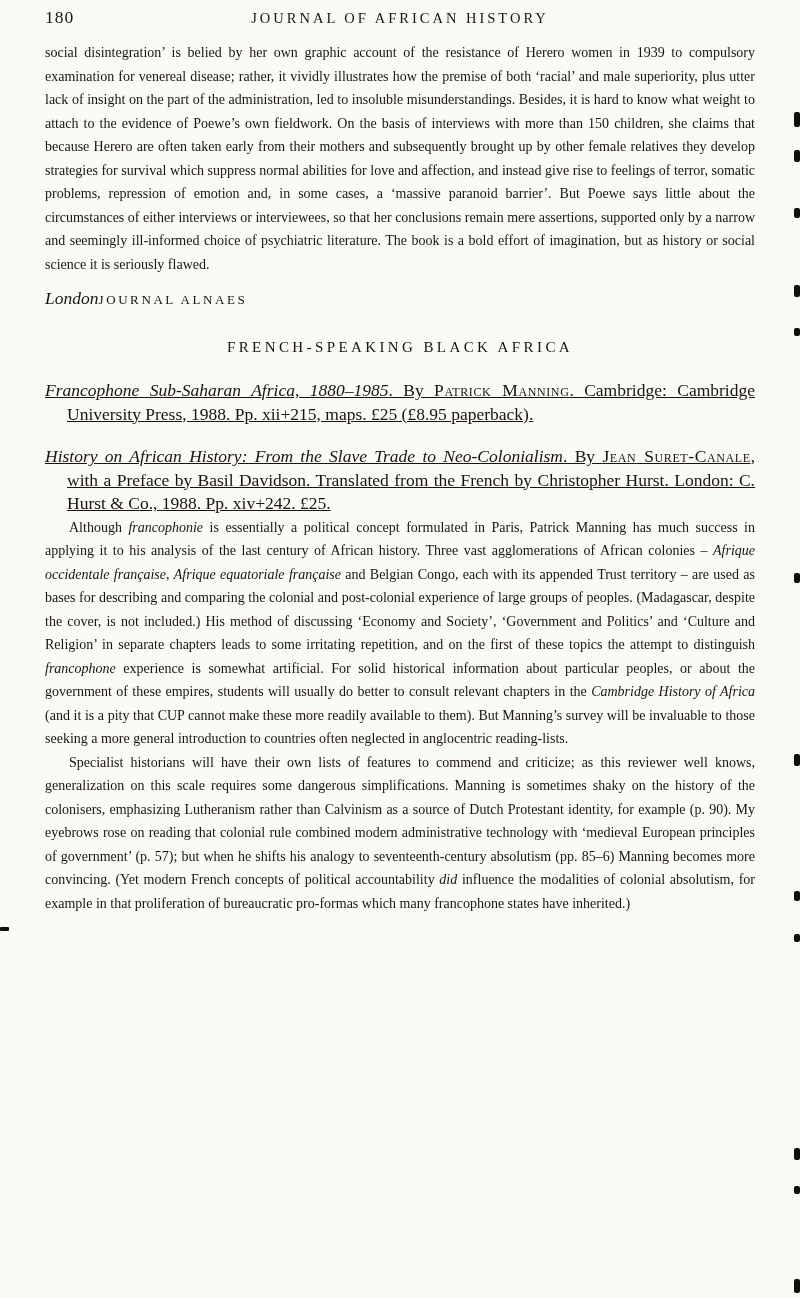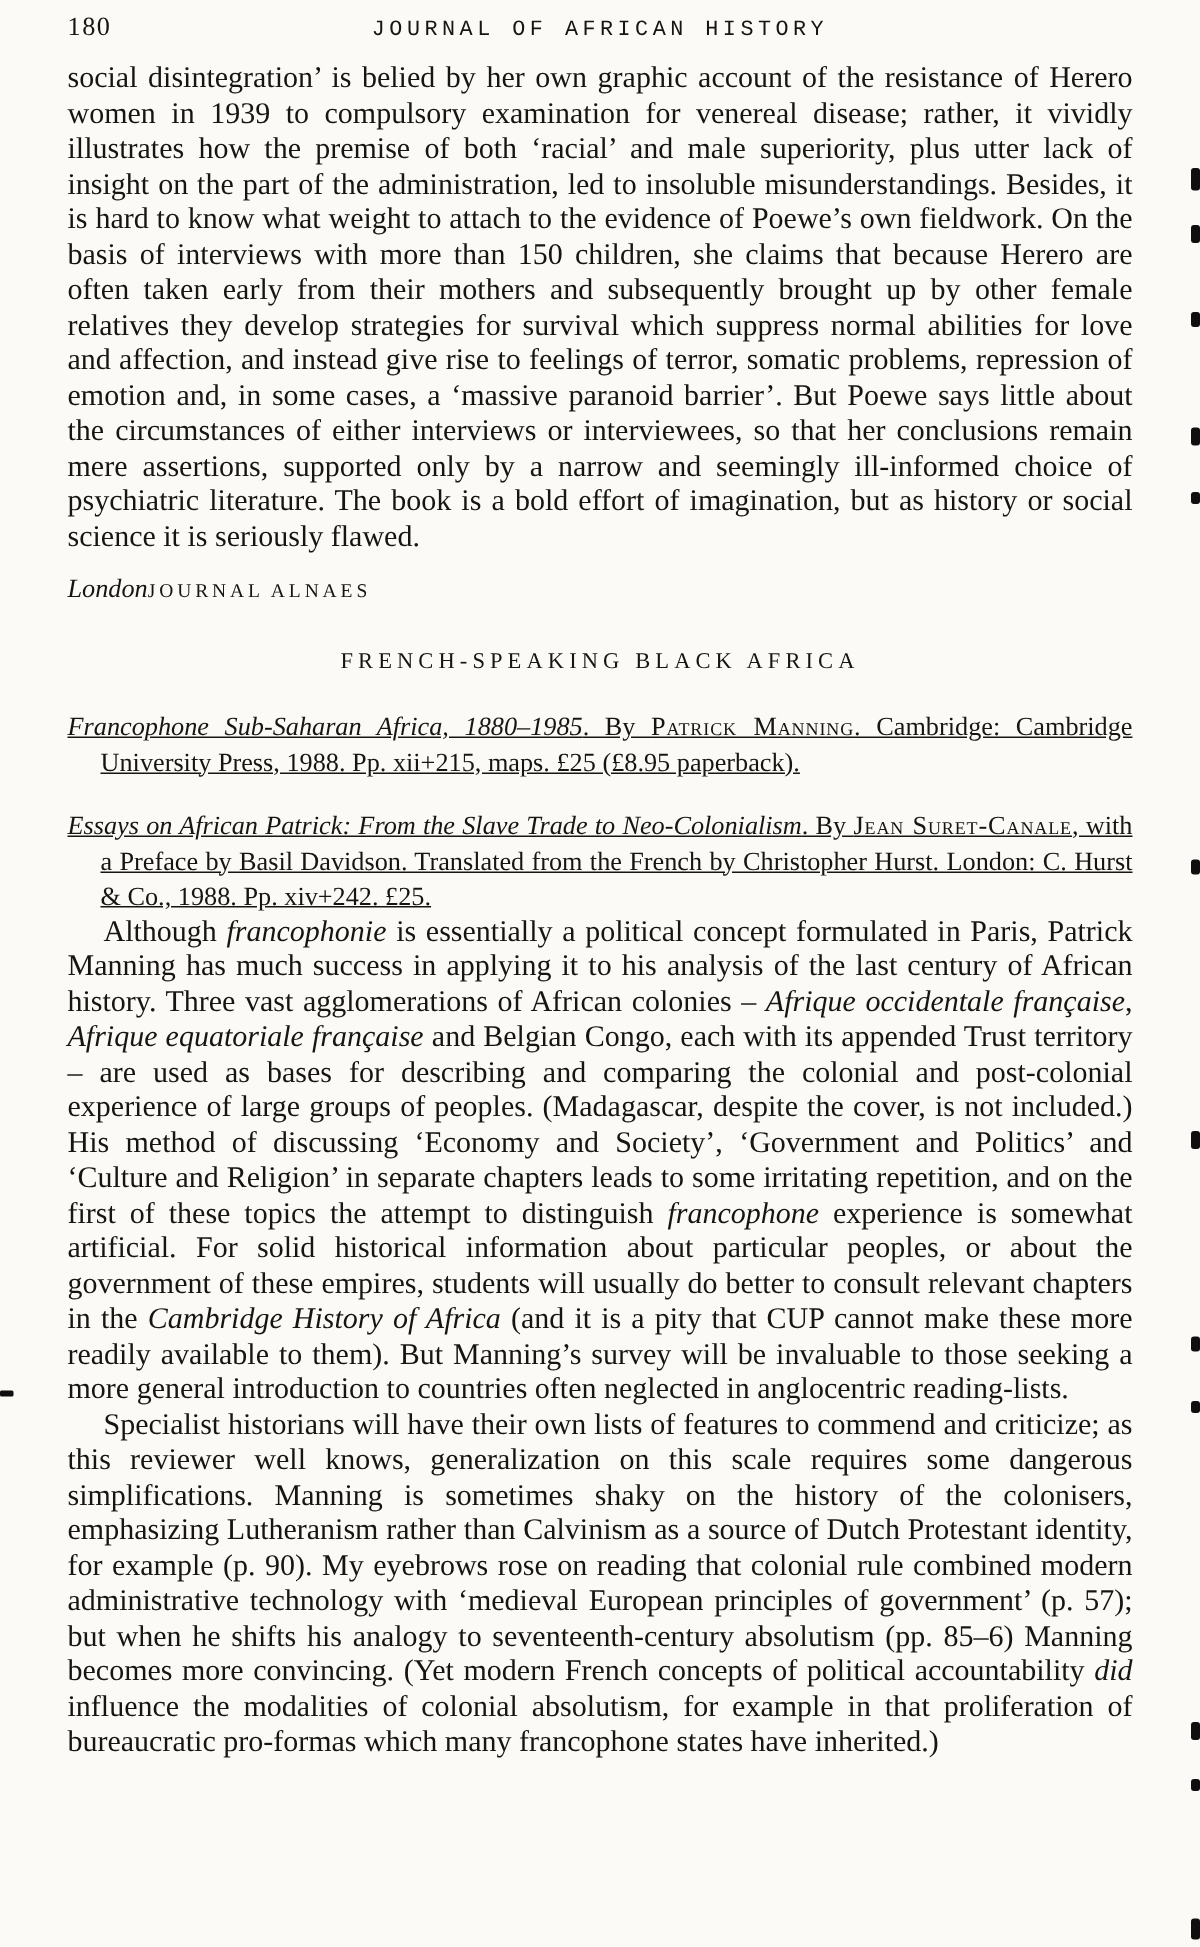--- a/index.html
+++ b/index.html
@@ -24,27 +24,26 @@
   }
   .running-head .page-num {
     flex: 1 0 0;
     font-size: 17.5px;
     letter-spacing: 1px;
   }
   .running-head .journal-title {
     font-size: 14.5px;
     letter-spacing: 3px;
     white-space: nowrap;
-    font-family: Liberation Mono, monospace;
   }
   .running-head .head-spacer { flex: 1 0 0; }
 
   .body-para {
     margin: 0;
-    font-size: 20px;
+    font-size: 14px;
     line-height: 23.5px;
     text-align: justify;
     text-justify: inter-word;
   }
   .para-continuation { margin-top: 13px; text-indent: 0; }
   .para-indent { text-indent: 24px; }
   .para-first { }
 
   .signature-row {
     display: flex;
@@ -100,21 +99,21 @@
 
   <div class="signature-row">
     <span class="sig-location">London</span>
     <span class="sig-name">JOURNAL ALNAES</span>
   </div>
 
   <h2 class="section-heading">FRENCH-SPEAKING BLACK AFRICA</h2>
 
   <p class="citation citation-1"><span class="run-i">Francophone Sub-Saharan Africa, 1880–1985</span><span>. By </span><span class="run-sc">Patrick Manning</span><span>. Cambridge: Cambridge University Press, 1988. Pp. xii+215, maps. £25 (£8.95 paperback).</span></p>
 
-  <p class="citation citation-2"><span class="run-i">Essays on African Patrick: From the Slave Trade to Neo-Colonialism</span><span>. By </span><span class="run-sc">Jean Suret-Canale</span><span>, with a Preface by Basil Davidson. Translated from the French by Christopher Hurst. London: C. Hurst &amp; Co., 1988. Pp. xiv+242. £25.</span></p>
+  <p class="citation citation-2"><span class="run-i">History on African History: From the Slave Trade to Neo-Colonialism</span><span>. By </span><span class="run-sc">Jean Suret-Canale</span><span>, with a Preface by Basil Davidson. Translated from the French by Christopher Hurst. London: C. Hurst &amp; Co., 1988. Pp. xiv+242. £25.</span></p>
 
   <p class="body-para para-indent para-first"><span>Although </span><span class="run-i">francophonie</span><span> is essentially a political concept formulated in Paris, Patrick Manning has much success in applying it to his analysis of the last century of African history. Three vast agglomerations of African colonies – </span><span class="run-i">Afrique occidentale française</span><span>, </span><span class="run-i">Afrique equatoriale française</span><span> and Belgian Congo, each with its appended Trust territory – are used as bases for describing and comparing the colonial and post-colonial experience of large groups of peoples. (Madagascar, despite the cover, is not included.) His method of discussing ‘Economy and Society’, ‘Government and Politics’ and ‘Culture and Religion’ in separate chapters leads to some irritating repetition, and on the first of these topics the attempt to distinguish </span><span class="run-i">francophone</span><span> experience is somewhat artificial. For solid historical information about particular peoples, or about the government of these empires, students will usually do better to consult relevant chapters in the </span><span class="run-i">Cambridge History of Africa</span><span> (and it is a pity that CUP cannot make these more readily available to them). But Manning’s survey will be invaluable to those seeking a more general introduction to countries often neglected in anglocentric reading-lists.</span></p>
 
   <p class="body-para para-indent"><span>Specialist historians will have their own lists of features to commend and criticize; as this reviewer well knows, generalization on this scale requires some dangerous simplifications. Manning is sometimes shaky on the history of the colonisers, emphasizing Lutheranism rather than Calvinism as a source of Dutch Protestant identity, for example (p. 90). My eyebrows rose on reading that colonial rule combined modern administrative technology with ‘medieval European principles of government’ (p. 57); but when he shifts his analogy to seventeenth-century absolutism (pp. 85–6) Manning becomes more convincing. (Yet modern French concepts of political accountability </span><span class="run-i">did</span><span> influence the modalities of colonial absolutism, for example in that proliferation of bureaucratic pro-formas which many francophone states have inherited.)</span></p>
 
   <div class="artifact" style="top:112px;height:15px"></div>
   <div class="artifact" style="top:150px;height:12px"></div>
   <div class="artifact" style="top:208px;height:10px"></div>
   <div class="artifact" style="top:285px;height:12px"></div>
   <div class="artifact" style="top:328px;height:8px"></div>

